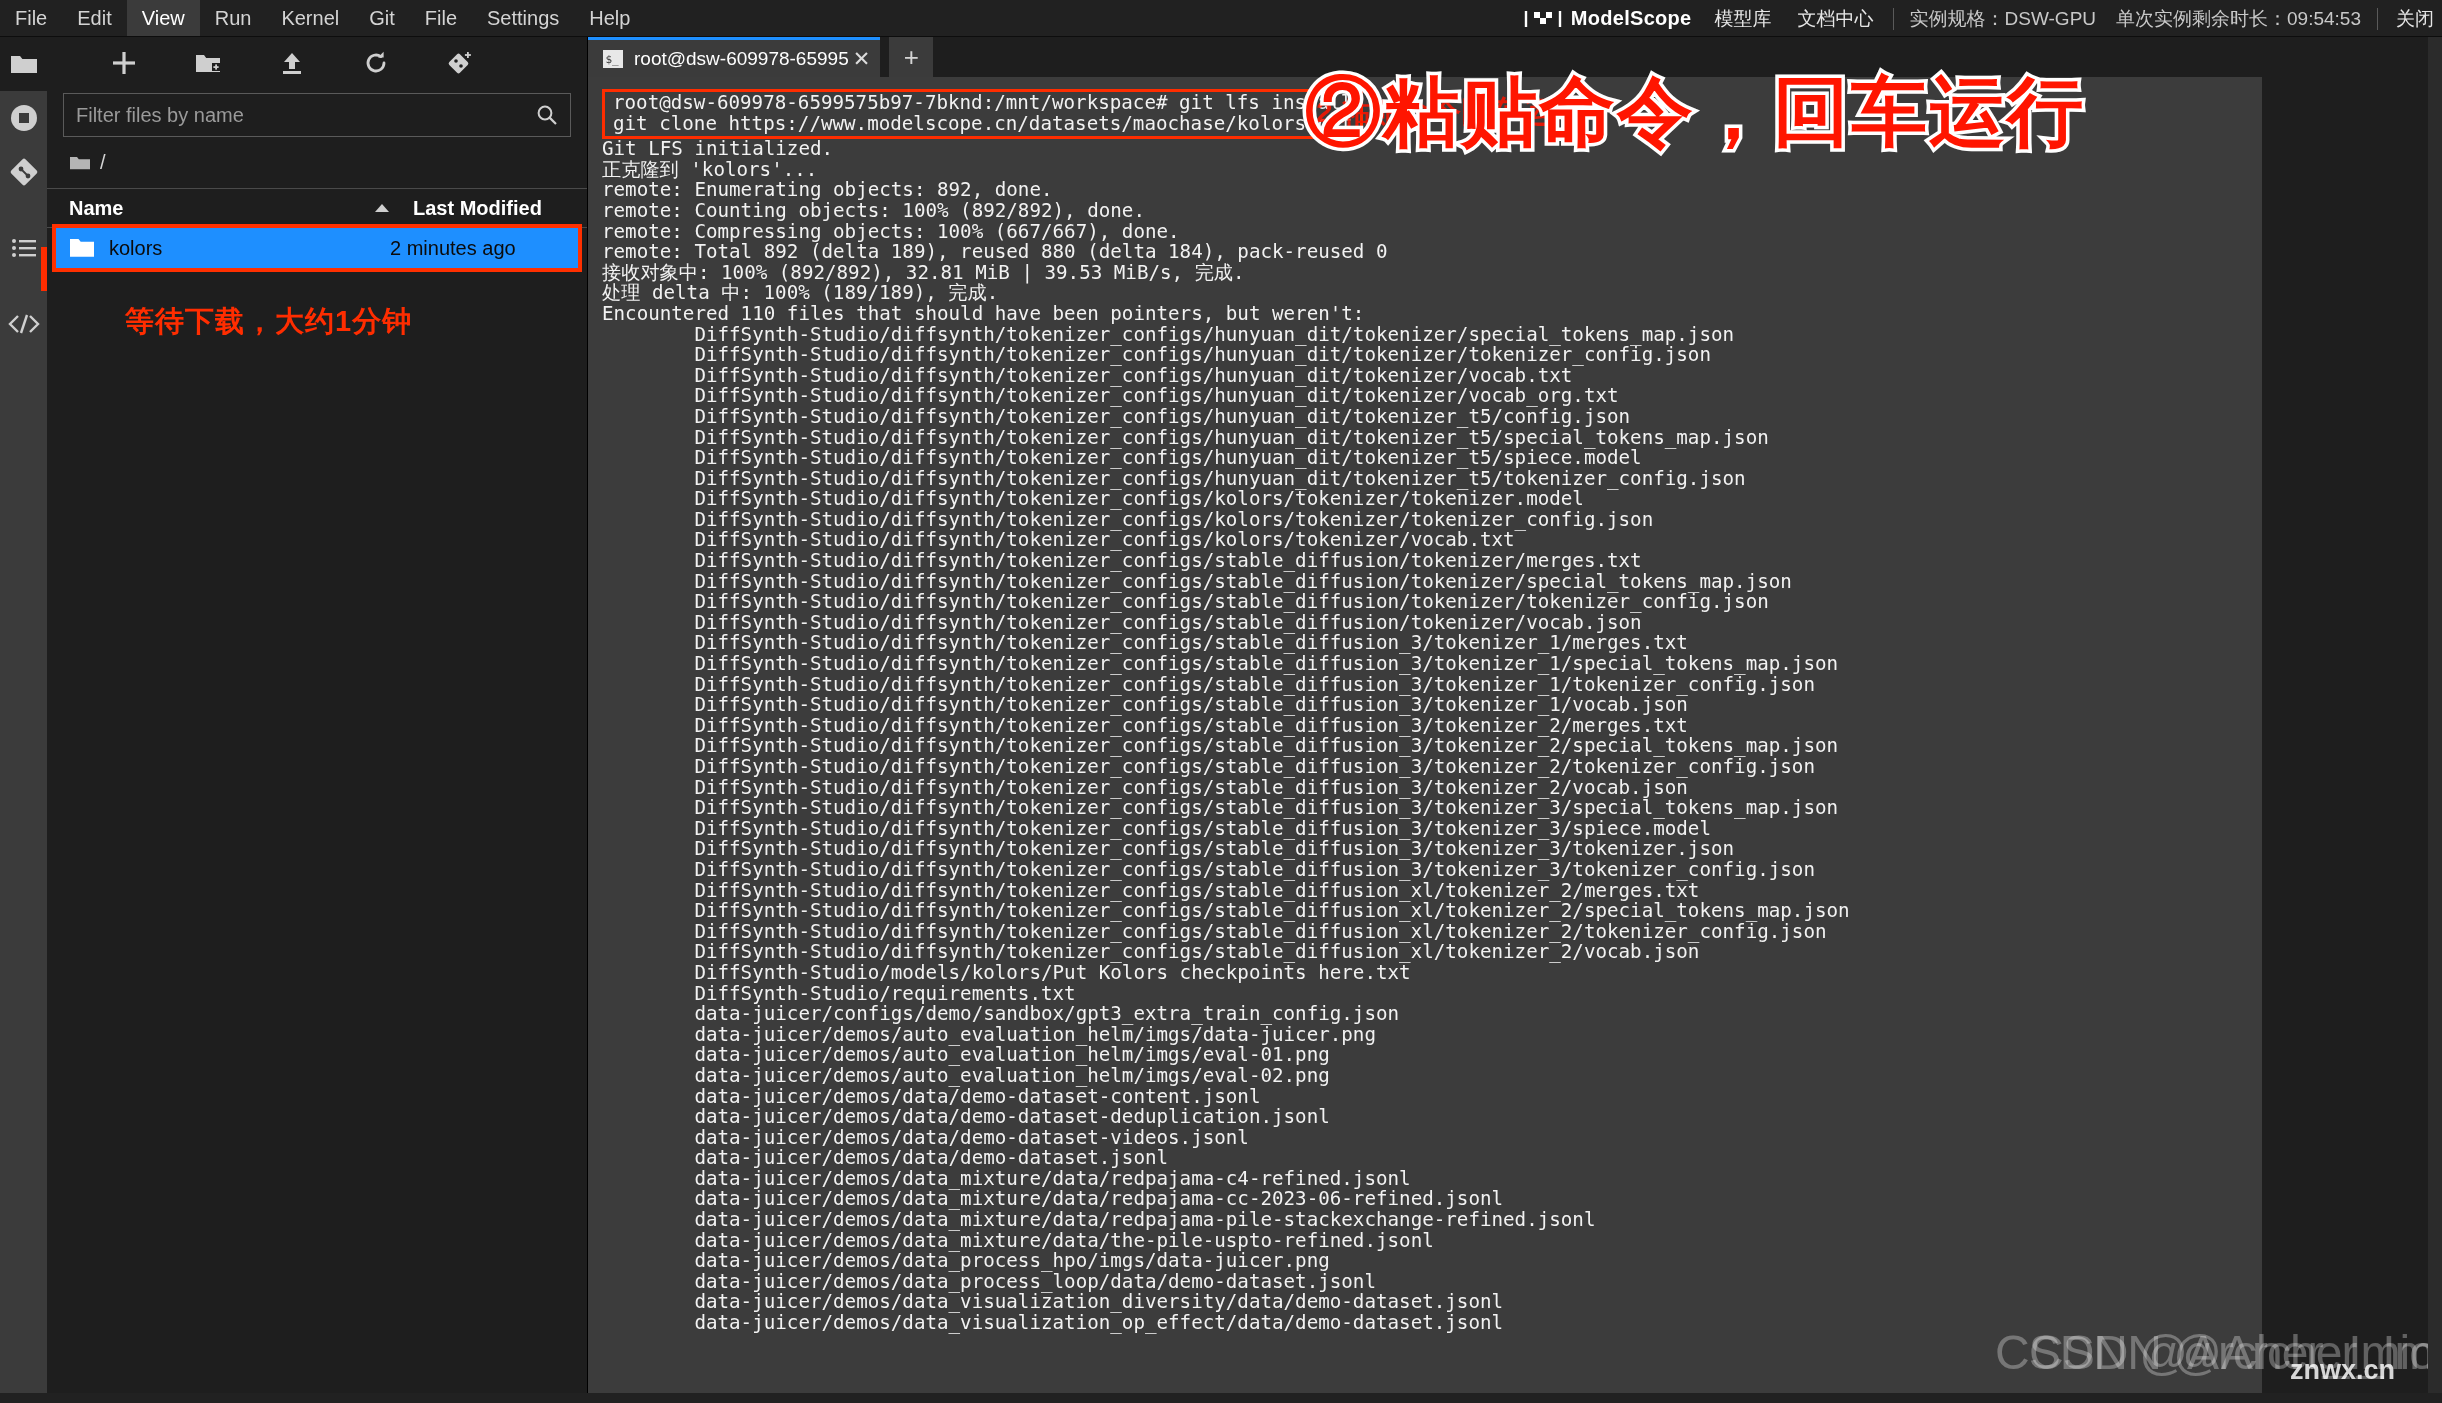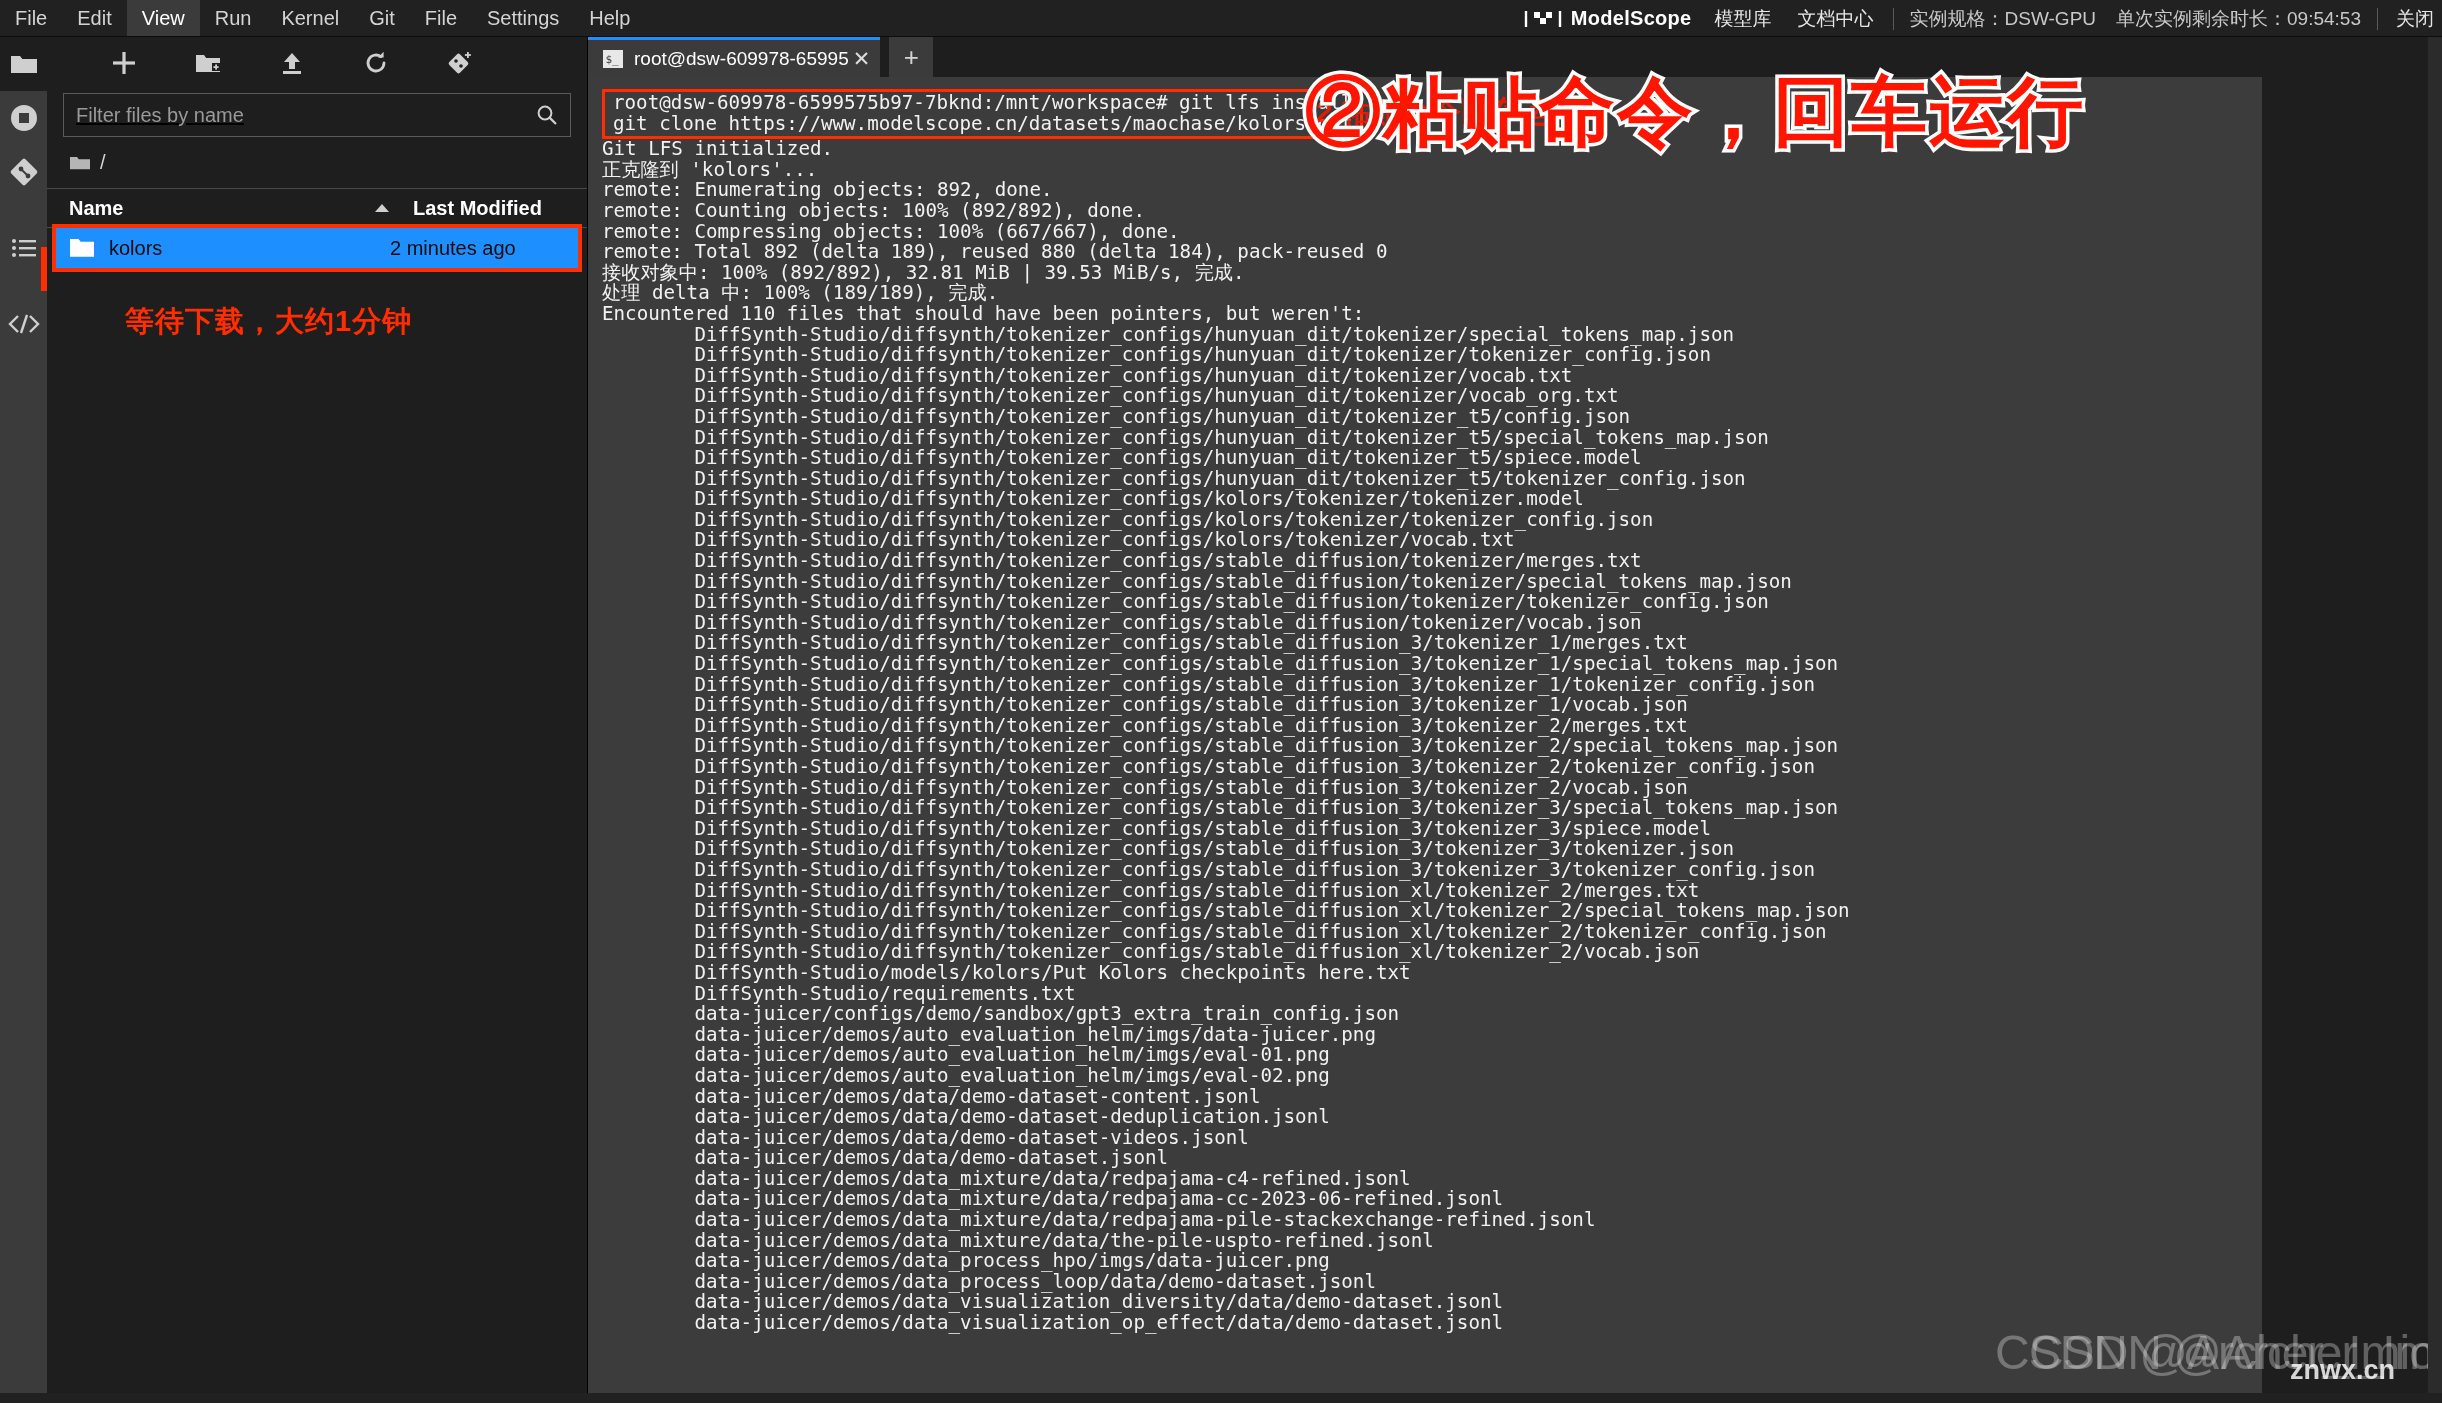--- a/index.html
+++ b/index.html
@@ -50,21 +50,21 @@
     position: absolute; left: 41px; top: 210px; width: 6px; height: 44px; background: #ff2d00;
   }
 
   
   .filepanel {
     position: absolute; left: 47px; top: 37px; width: 541px; height: 1366px;
     background: #1e1e1e; border-right: 1px solid #000;
   }
   .fp-toolbar { height: 52px; display: flex; align-items: center; padding-left: 62px; gap: 54px; }
   .fp-tb-btn { width: 30px; height: 30px; display: flex; align-items: center; justify-content: center; }
-  .fp-filter-wrap { padding: 4px 16px 0 16px; text-decoration: underline; }
+  .fp-filter-wrap { padding: 4px 16px 0 16px; }
   .fp-filter {
     width: 100%; height: 44px; background: #1e1e1e; border: 1px solid #5a5a5a;
     display: flex; align-items: center; padding: 0 12px;
   }
   .fp-filter input {
     flex: 1; background: transparent; border: none; outline: none;
     color: #d4d4d4; font-size: 20px; font-family: "Liberation Sans", sans-serif;
   }
   .fp-filter input::placeholder { color: #9a9a9a; }
   .fp-search-icon { width: 22px; height: 22px; }

